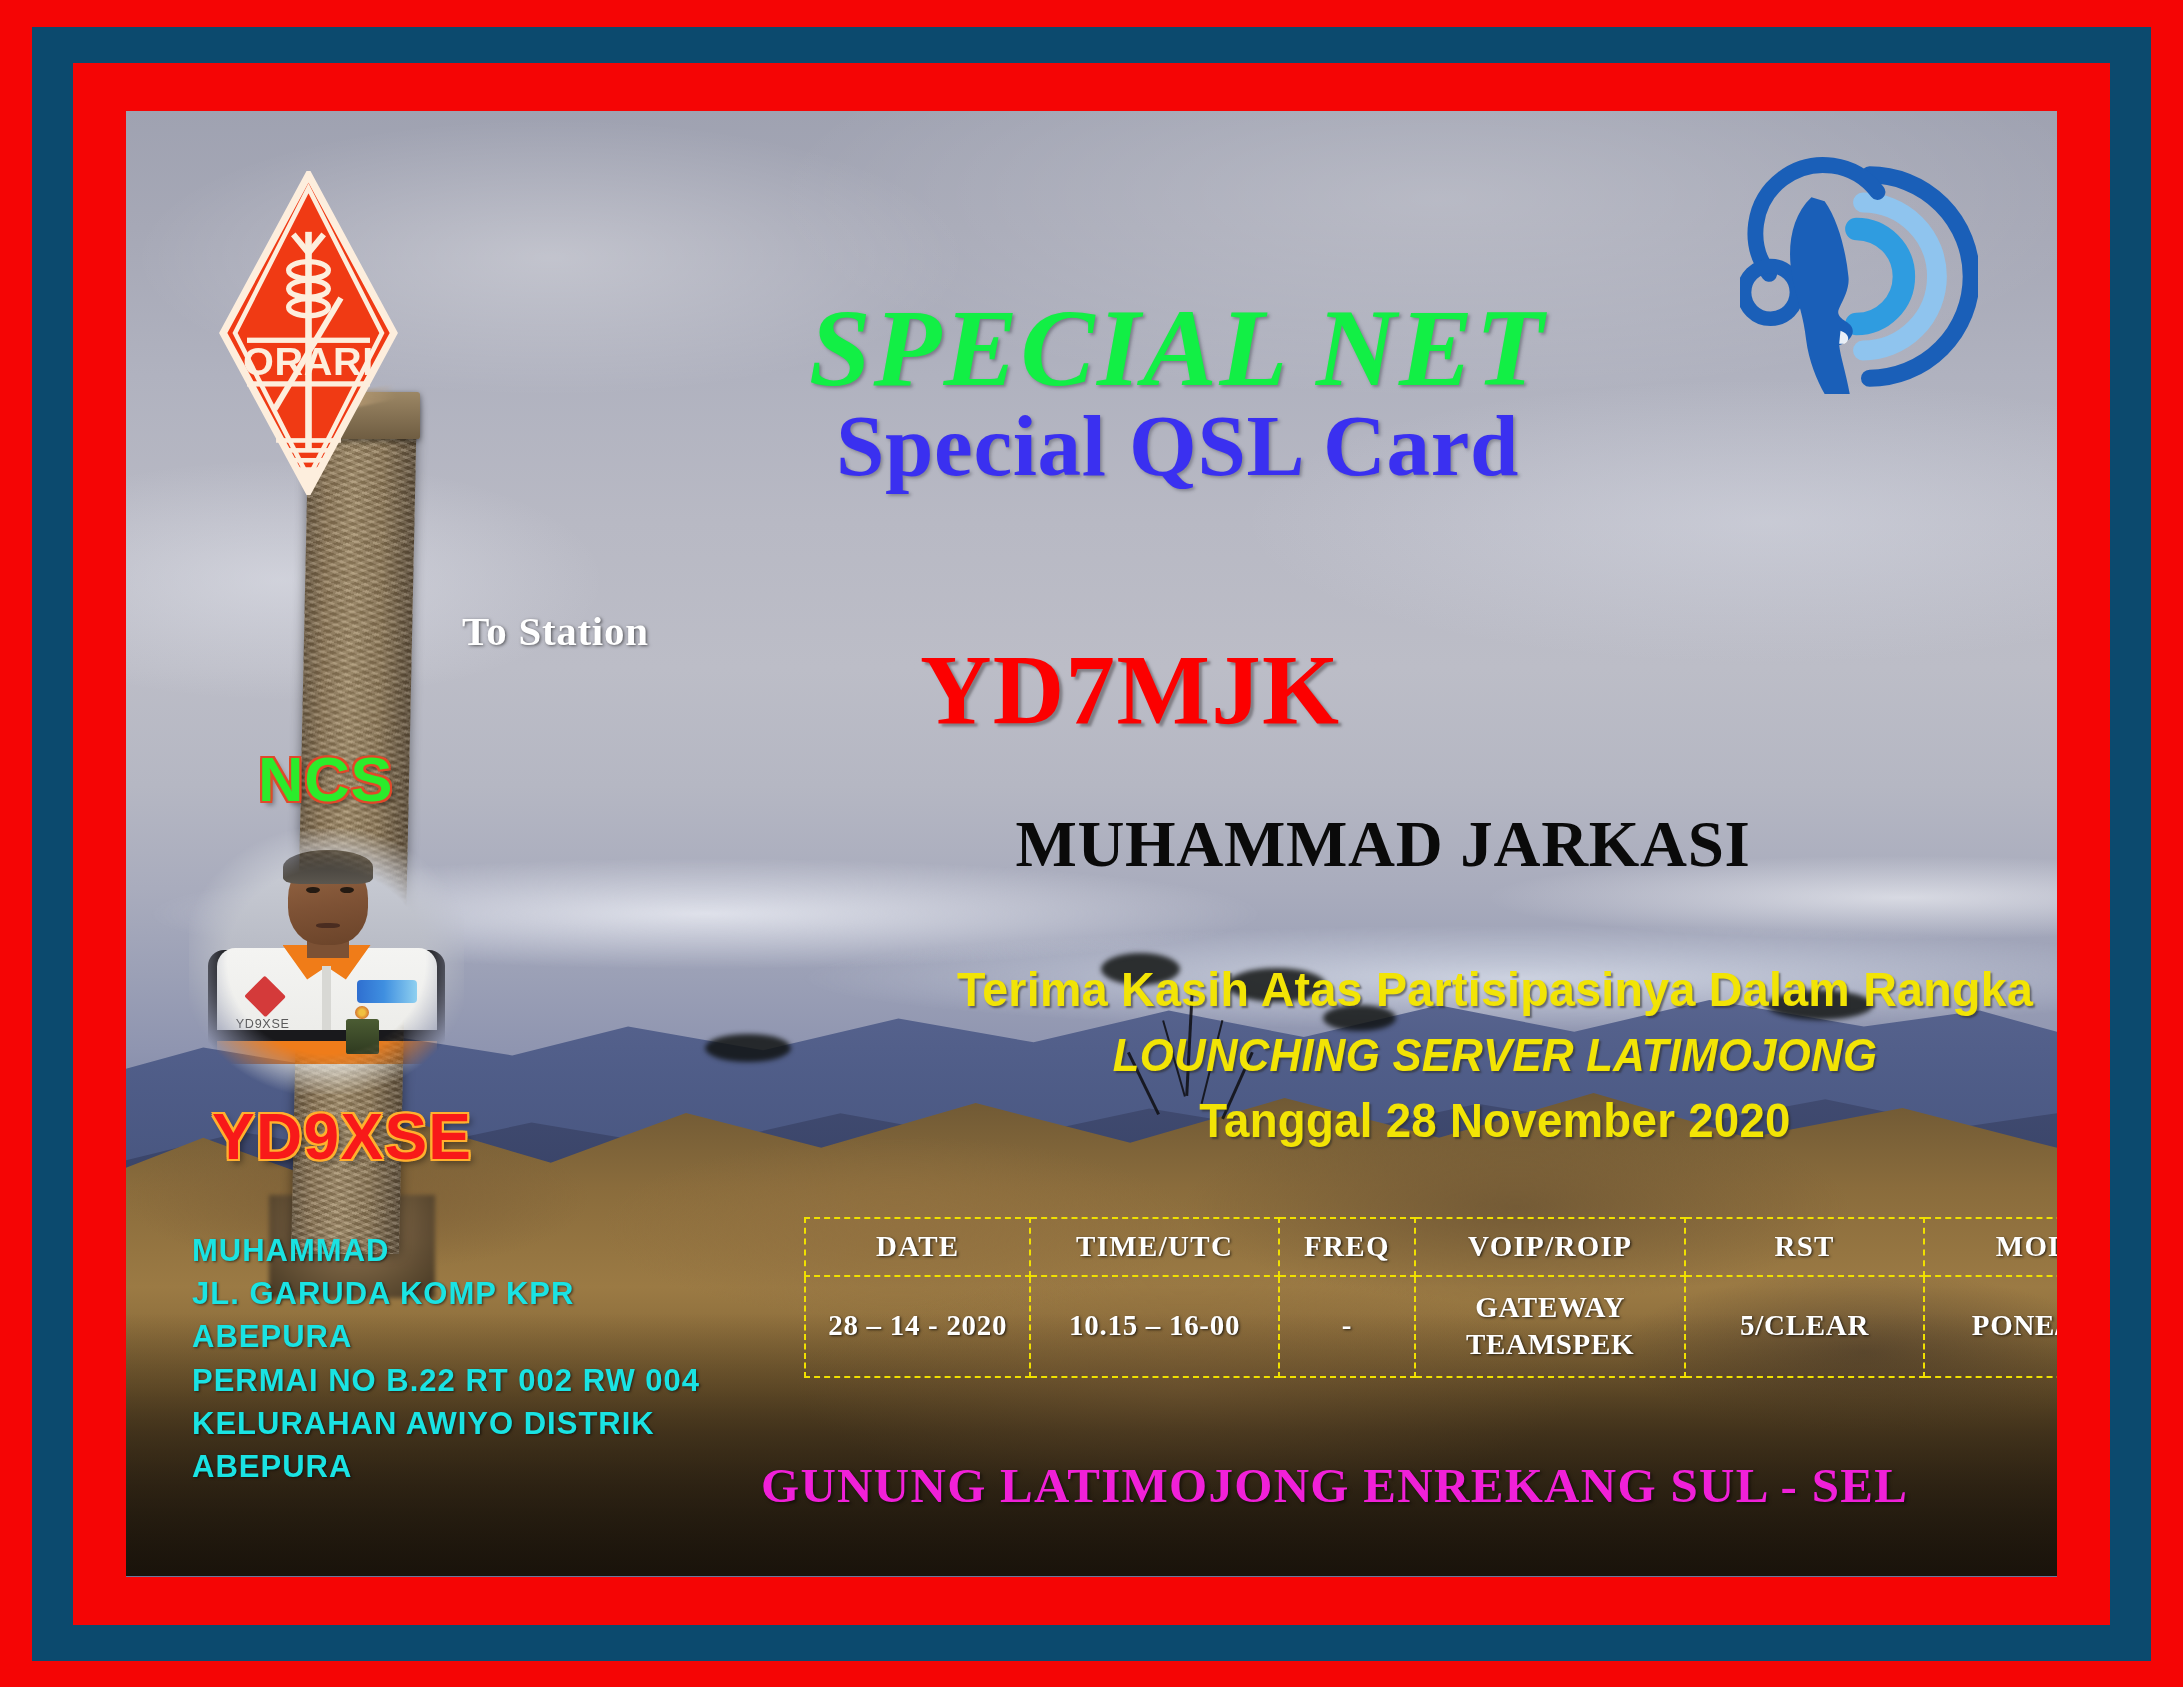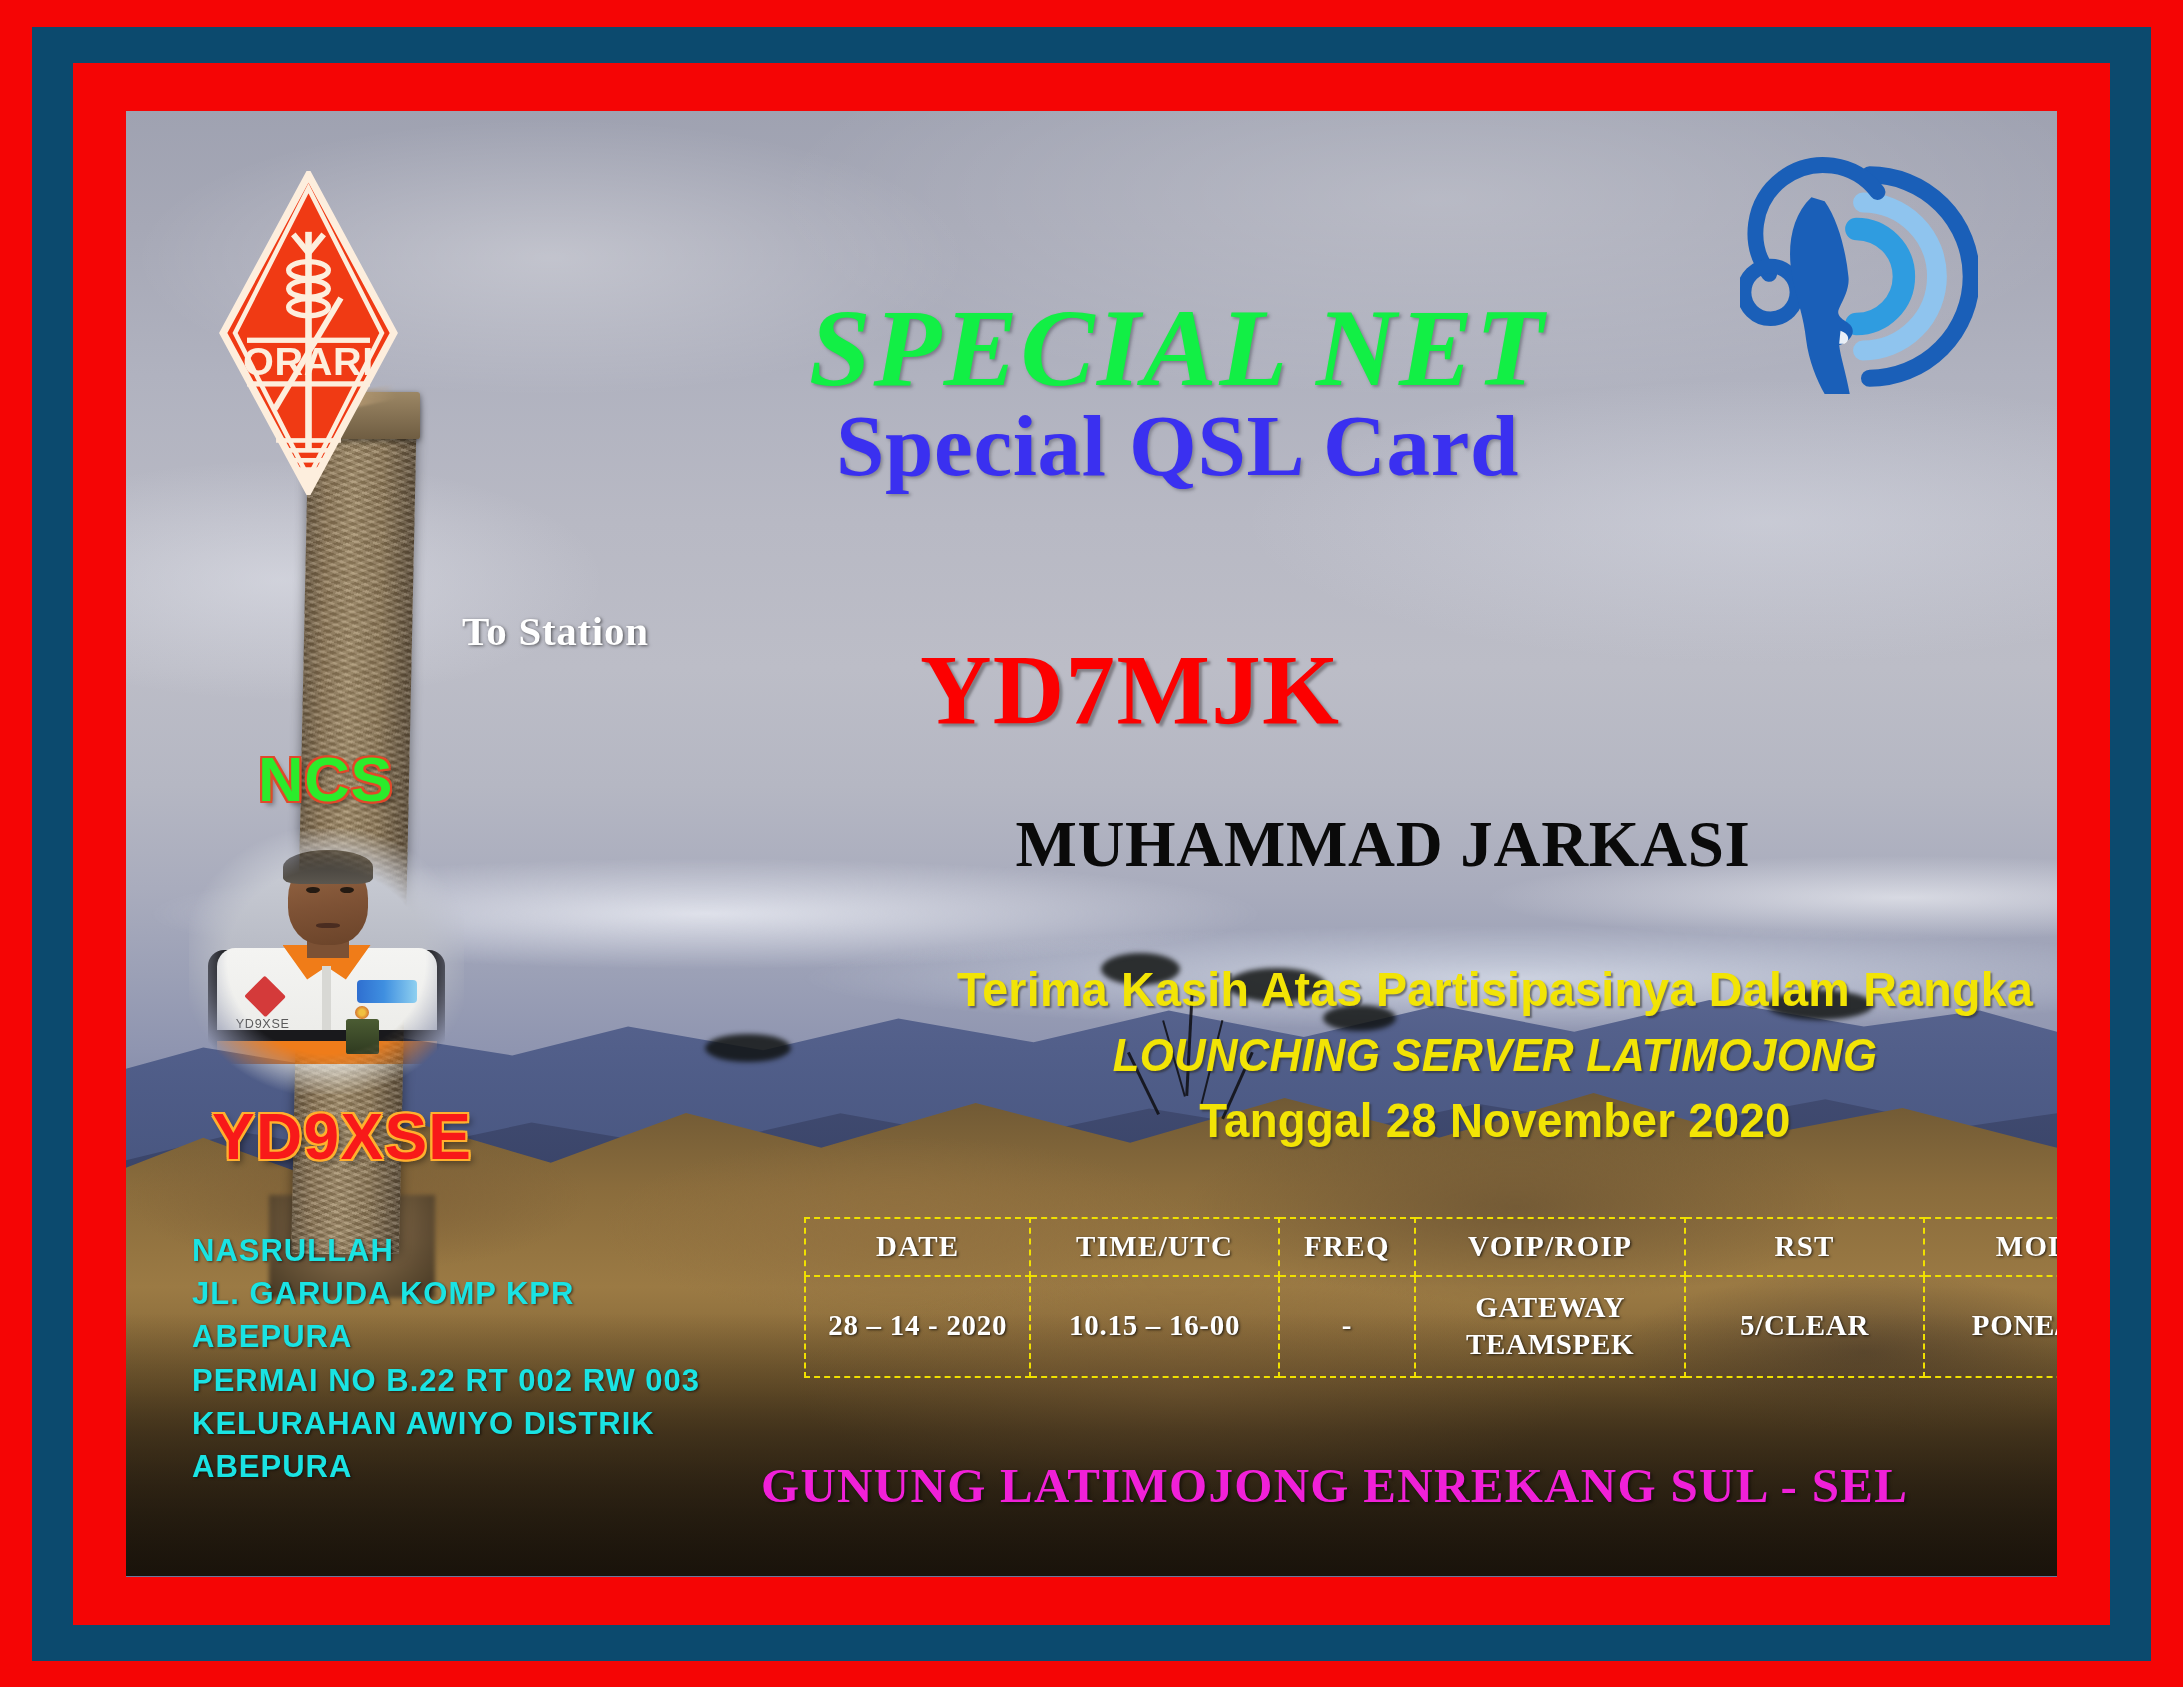--- a/index.html
+++ b/index.html
@@ -365,24 +365,24 @@
     <div class="head"></div>
     <div class="hair"></div>
     <div class="eyeL"></div>
     <div class="eyeR"></div>
     <div class="mouth"></div>
   </div>
 
   <div class="callsign-ncs">YD9XSE</div>
 
   <div class="addr">
-    <div>NASRULLAH</div>
+    <div>MUHAMMAD</div>
     <div>JL. GARUDA KOMP KPR</div>
     <div>ABEPURA</div>
-    <div>PERMAI NO B.22 RT 002 RW 003</div>
+    <div>PERMAI NO B.22 RT 002 RW 004</div>
     <div>KELURAHAN AWIYO DISTRIK</div>
     <div>ABEPURA</div>
   </div>
 
   <table id="logtable">
     <tbody>
               <tr class="hdr">
       <td class="c-date">DATE</td>
       <td class="c-time">TIME/UTC</td>
       <td class="c-freq">FREQ</td>

